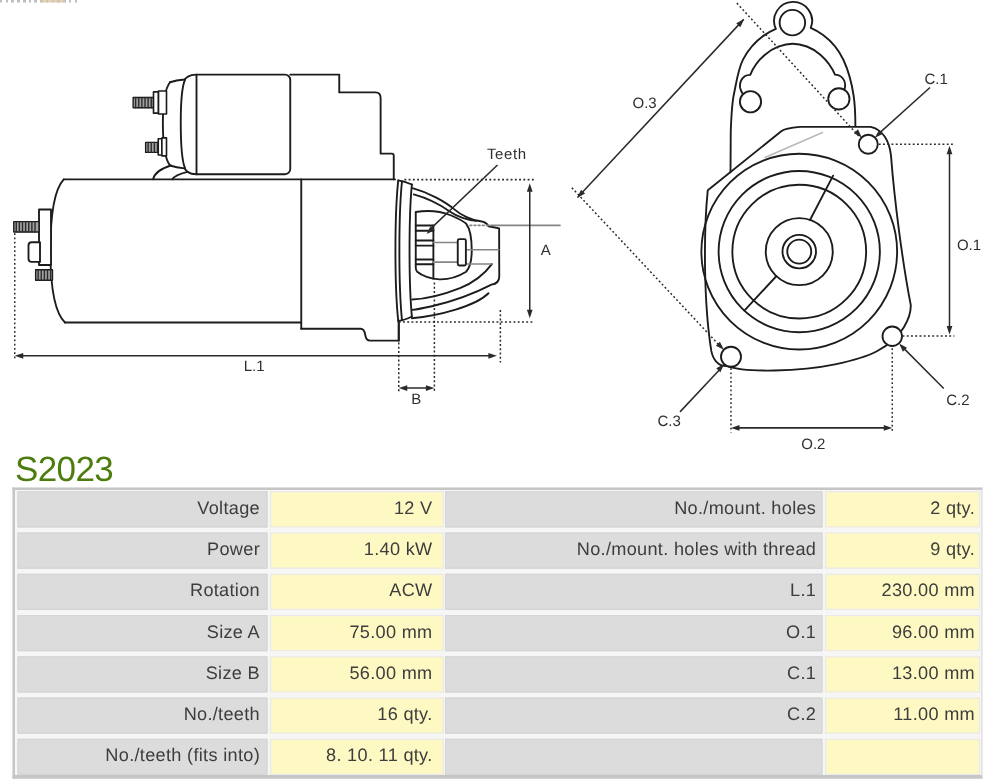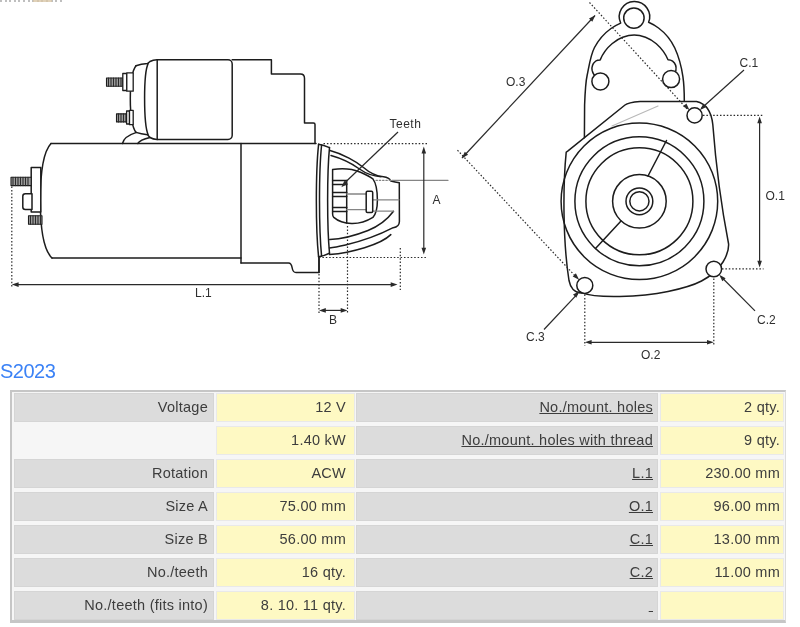--- a/index.html
+++ b/index.html
@@ -1,30 +1,30 @@
 <!DOCTYPE html>
 <html><head>
 <meta charset="utf-8">
 <style>
   html,body{margin:0;padding:0;background:#fff;}
   body{width:800px;height:627px;position:relative;overflow:hidden;
        font-family:"Liberation Sans",sans-serif;}
   #art{position:absolute;left:0;top:0;}
-  #code{position:absolute;left:0;top:360px;font-size:20px;color:#3b82f6;letter-spacing:-0.5px;}
+  #code{position:absolute;left:12px;top:360px;font-size:28px;color:#4d7c0f;letter-spacing:-0.5px;}
   #tbl{position:absolute;left:10px;top:390px;width:773px;height:228px;
        border-left:2px solid #c6c6c6;border-top:2px solid #c6c6c6;border-bottom:3px solid #c6c6c6;border-right:1px solid #dcdcdc;background:#f6f6f6;}
   .row{position:absolute;left:1px;height:29px;width:100%;}
   .c{position:absolute;top:0;height:27px;border:1px solid #d5d5d5;
      font-size:14.5px;color:#3d3d3d;text-align:right;line-height:27px;
      letter-spacing:0.25px;white-space:nowrap;}
   .lab{background:#dcdcdc;}
   .val{background:#fef9c3;border-color:#e9e9e9;}
   .c1{left:1px;width:193px;padding-right:4.5px;}
   .c2{left:203px;width:129px;padding-right:8px;}
-  .c3{left:343px;width:296px;padding-right:4px;text-decoration:underline;}
+  .c3{left:343px;width:296px;padding-right:4px;}
   .c4{left:647px;width:119px;padding-right:3px;}
   #wm{position:absolute;left:0;top:0;width:62px;height:2px;opacity:0.55;
       background:repeating-linear-gradient(90deg,#8a8a8a 0 2px,#fff 2px 4.6px);}
 </style>
 </head>
 <body>
 <div id="wm"></div>
 <div style="position:absolute;left:33px;top:0;width:19px;height:2px;background:#d9c7a8;opacity:0.8;"></div>
 <svg id="art" width="800" height="390" viewBox="0 0 800 390">
 <g fill="none" stroke="#1c1c1c" stroke-width="1.5" stroke-linecap="round" stroke-linejoin="round">
@@ -193,20 +193,21 @@
 </svg>
 <div id="code">S2023</div>
 <div id="tbl">
   <div class="row" style="top:1px">
     <div class="c lab c1">Voltage</div>
       <div class="c val c2">12 V</div>
     <div class="c lab c3">No./mount. holes</div>
       <div class="c val c4">2 qty.</div>
   </div>
   <div class="row" style="top:34px">
+    <div class="c lab c1">Power</div>
       <div class="c val c2">1.40 kW</div>
     <div class="c lab c3">No./mount. holes with thread</div>
       <div class="c val c4">9 qty.</div>
   </div>
   <div class="row" style="top:67px">
     <div class="c val c2">ACW</div>
       <div class="c lab c1">Rotation</div>
     <div class="c lab c3">L.1</div>
       <div class="c val c4">230.00 mm</div>
   </div>

